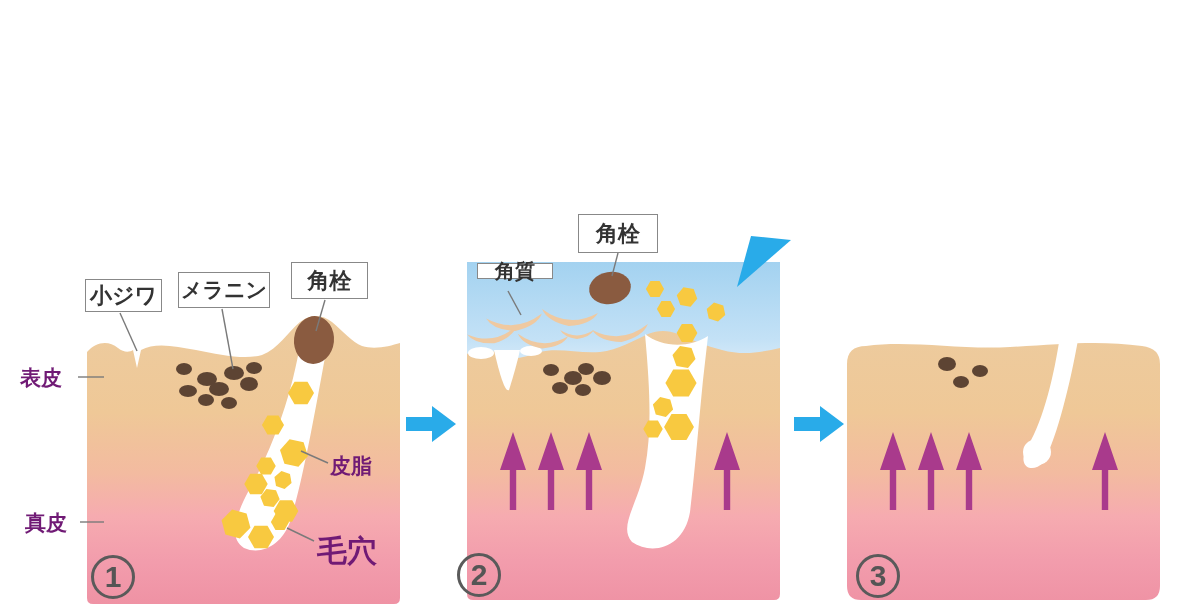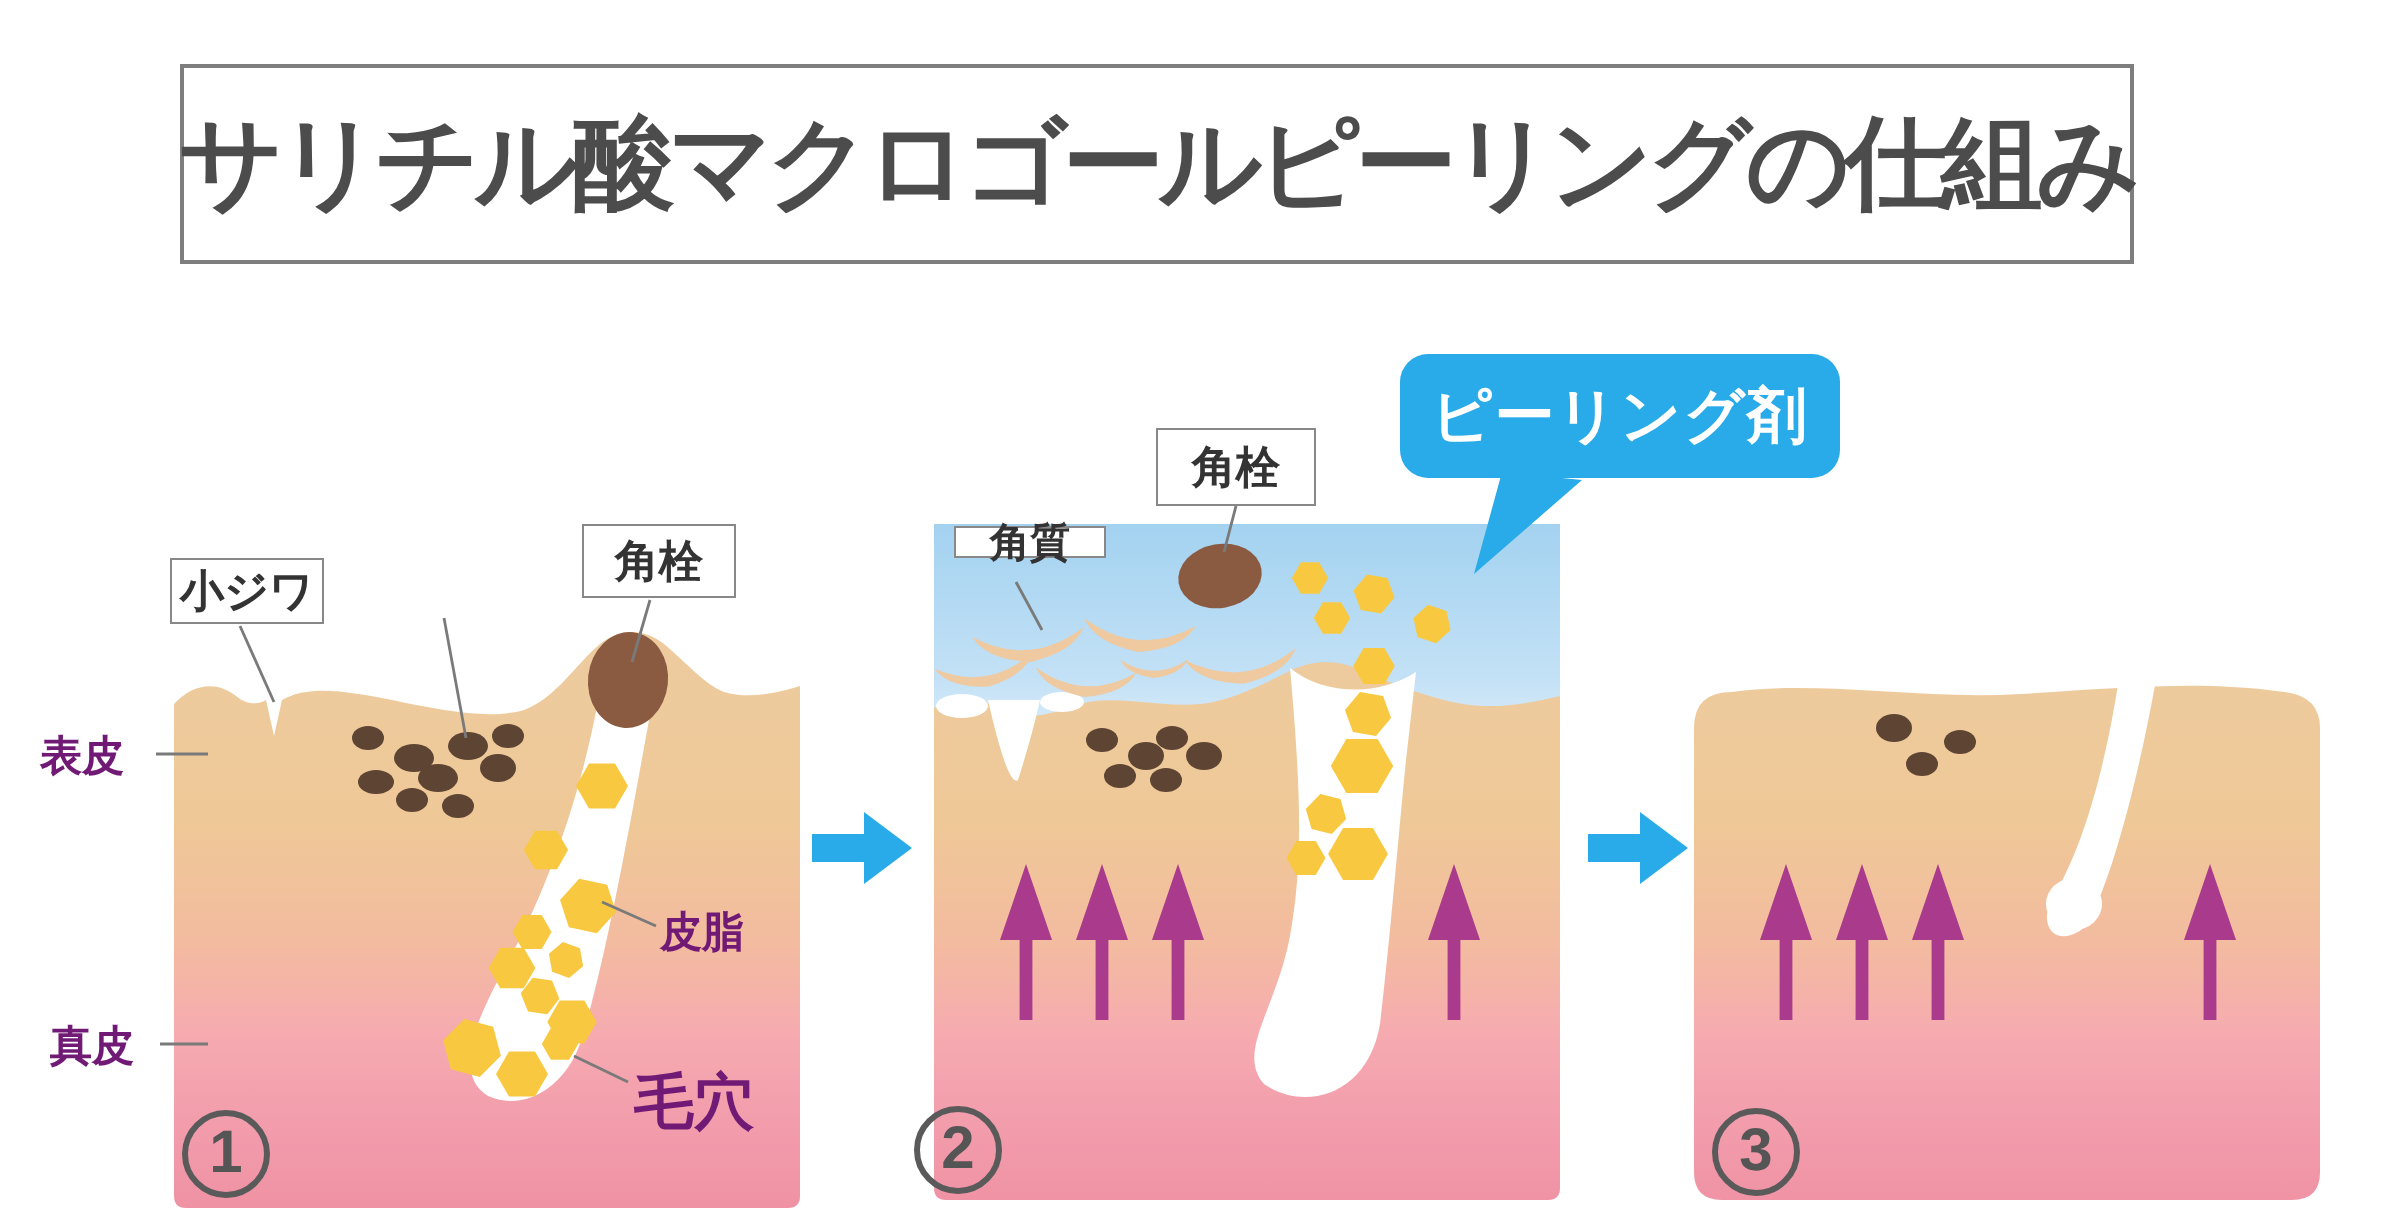--- a/index.html
+++ b/index.html
@@ -173,36 +173,31 @@
       <line x1="325" y1="300" x2="316" y2="331"></line>
       <line x1="78" y1="377" x2="104" y2="377"></line>
       <line x1="80" y1="522" x2="104" y2="522"></line>
       <line x1="328" y1="463" x2="301" y2="451"></line>
       <line x1="314" y1="541" x2="287" y2="528"></line>
       <line x1="508" y1="291" x2="521" y2="315"></line>
       <line x1="618" y1="253" x2="612" y2="276"></line>
     </g>
   </svg>
 
-  <div class="title-box">
-    <span>サリチル酸マクロゴールピーリングの仕組み</span>
-  </div>
 
   <div class="plain" style="left:20px;top:364px;">表皮</div>
   <div class="plain" style="left:25px;top:509px;">真皮</div>
 
   <div class="tag" style="left:85px;top:279px;width:77px;height:33px;font-size:22px;">小ジワ</div>
+  <div class="tag" style="left:178px;top:272px;width:92px;height:36px;font-size:21px;">メラニン</div>
   <div class="tag" style="left:291px;top:262px;width:77px;height:37px;font-size:22px;">角栓</div>
   <div class="plain" style="left:330px;top:452px;">皮脂</div>
   <div class="plain" style="left:317px;top:531px;font-size:30px;">毛穴</div>
 
   <div class="tag" style="left:477px;top:263px;width:76px;height:16px;font-size:20px;">角質</div>
   <div class="tag" style="left:578px;top:214px;width:80px;height:39px;font-size:22px;">角栓</div>
 
-  <div class="bubble">
-    <span>ピーリング剤</span>
-  </div>
 
   <div class="numcircle" style="left:91px;top:555px;">1</div>
   <div class="numcircle" style="left:457px;top:553px;">2</div>
   <div class="numcircle" style="left:856px;top:554px;">3</div>
 
 </div>
 
 </body></html>

